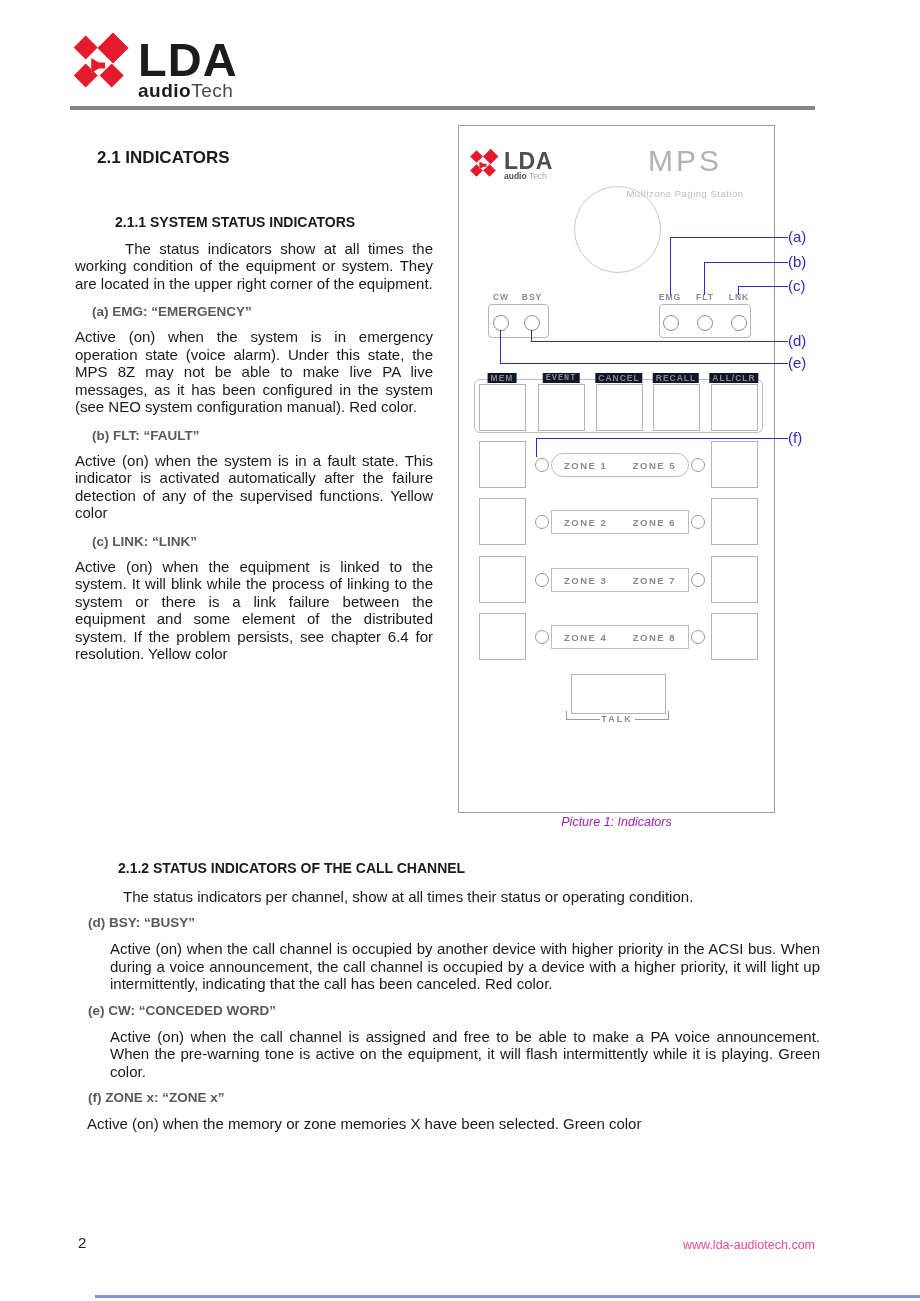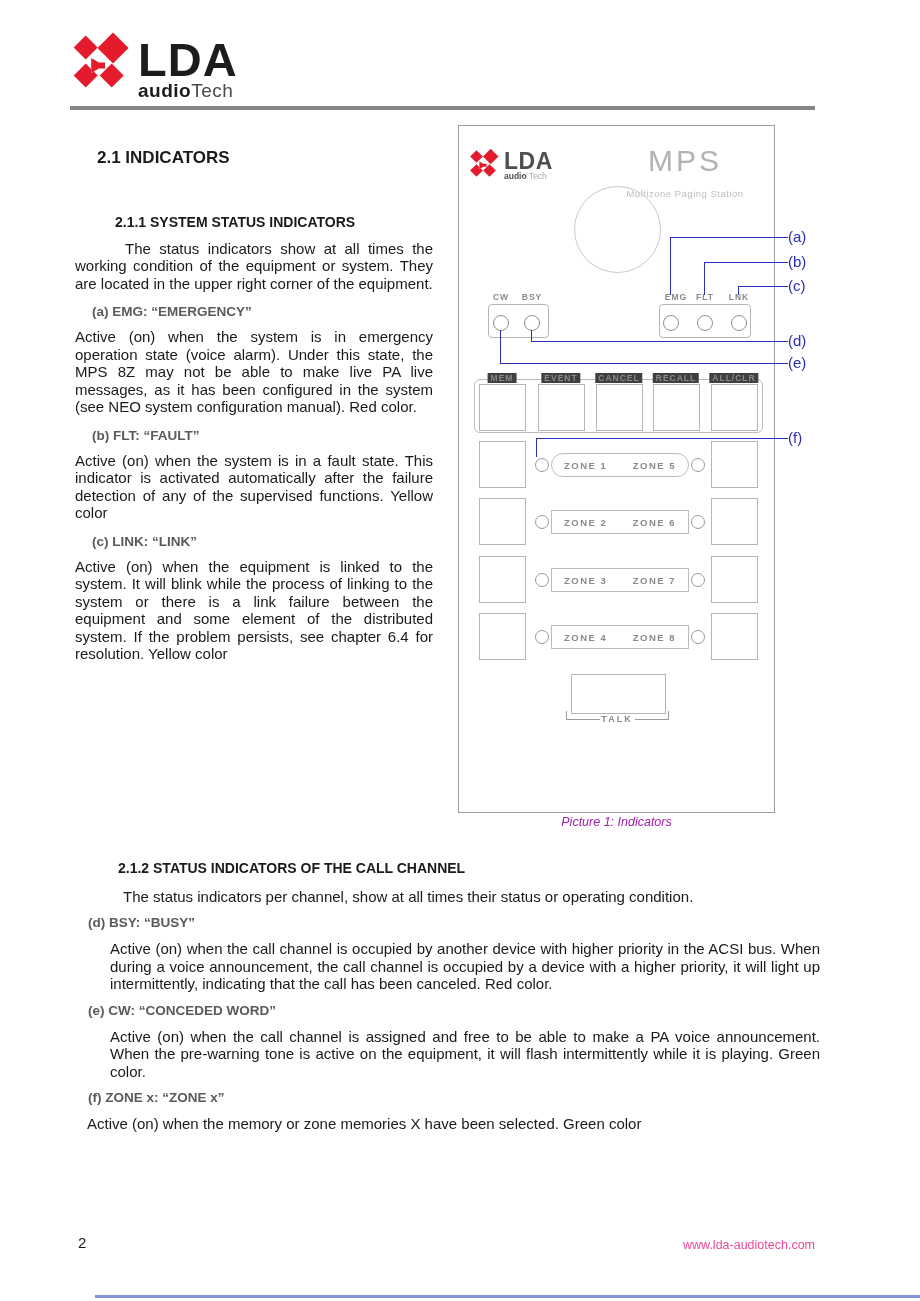--- a/index.html
+++ b/index.html
@@ -58,21 +58,21 @@
   .lg-left  { left:29px;  top:178px; width:61px; }
   .lg-right { left:200px; top:178px; width:92px; }
   .led-lbl { position:absolute; top:166px; font-size:8.5px; font-weight:bold; color:#8a8a8a;
              letter-spacing:1px; background:#fff; padding:0 2px; transform:translateX(-50%); }
   .led { position:absolute; width:16px; height:16px; border:1.5px solid #8f8f8f; border-radius:50%;
          background:#fff; transform:translate(-50%,-50%); }
 
   .btn-row { position:absolute; left:15px; top:253px; width:289px; height:54px; border:1px solid #bdbdbd; border-radius:6px; }
   .key { position:absolute; width:47px; height:47px; border:1px solid #b5b5b5; background:#fff; top:258px; }
   .key-lbl { position:absolute; top:247px; font-size:8.5px; font-weight:bold; color:#8a8a8a;
-             letter-spacing:1px; background:#404040; padding:0 3px; transform:translateX(-50%); white-space:nowrap; }
+             letter-spacing:1px; background:#0f172a; padding:0 3px; transform:translateX(-50%); white-space:nowrap; }
 
   .zone-key { position:absolute; width:47px; height:47px; border:1px solid #b5b5b5; background:#fff; }
   .zone-led { position:absolute; width:14px; height:14px; border:1.5px solid #9a9a9a; border-radius:50%;
               background:#fff; transform:translate(-50%,-50%); }
   .zone-box { position:absolute; left:92px; width:138px; height:24px; border:1px solid #bdbdbd;
               display:flex; align-items:center; justify-content:space-between; padding:0 12px; }
   .zone-box span { font-size:9.5px; font-weight:bold; color:#8a8a8a; letter-spacing:1.5px; white-space:nowrap; }
 
   .talk-rect { position:absolute; left:112px; top:548px; width:95px; height:40px; border:1px solid #b5b5b5; }
   .talk-line { position:absolute; top:593px; height:1px; background:#9a9a9a; }
@@ -167,30 +167,30 @@
 
       <div class="mic-circle"></div>
 
       <div class="led-group lg-left"></div>
       <span class="led-lbl" style="left:42px;">CW</span>
       <span class="led-lbl" style="left:73px;">BSY</span>
       <span class="led" style="left:42px; top:197px;"></span>
       <span class="led" style="left:73px; top:197px;"></span>
 
       <div class="led-group lg-right"></div>
-      <span class="led-lbl" style="left:217px;">EMG</span>
+      <span class="led-lbl" style="left:211px;">EMG</span>
       <span class="led-lbl" style="left:246px;">FLT</span>
       <span class="led-lbl" style="left:280px;">LNK</span>
       <span class="led" style="left:212px; top:197px;"></span>
       <span class="led" style="left:246px; top:197px;"></span>
       <span class="led" style="left:280px; top:197px;"></span>
 
       <div class="btn-row"></div>
       <span class="key-lbl" style="left:43px;">MEM</span>
-      <span class="key-lbl" style="left:102px;">EVENT</span>
+      <span class="key-lbl" style="left:102px;font-family:Liberation Mono, monospace;">EVENT</span>
       <span class="key-lbl" style="left:160px;">CANCEL</span>
       <span class="key-lbl" style="left:217px;">RECALL</span>
       <span class="key-lbl" style="left:275px;">ALL/CLR</span>
       <span class="key" style="left:20px;"></span>
       <span class="key" style="left:79px;"></span>
       <span class="key" style="left:137px;"></span>
       <span class="key" style="left:194px;"></span>
       <span class="key" style="left:252px;"></span>
 
       <span class="zone-key" style="left:20px; top:315px;"></span>

